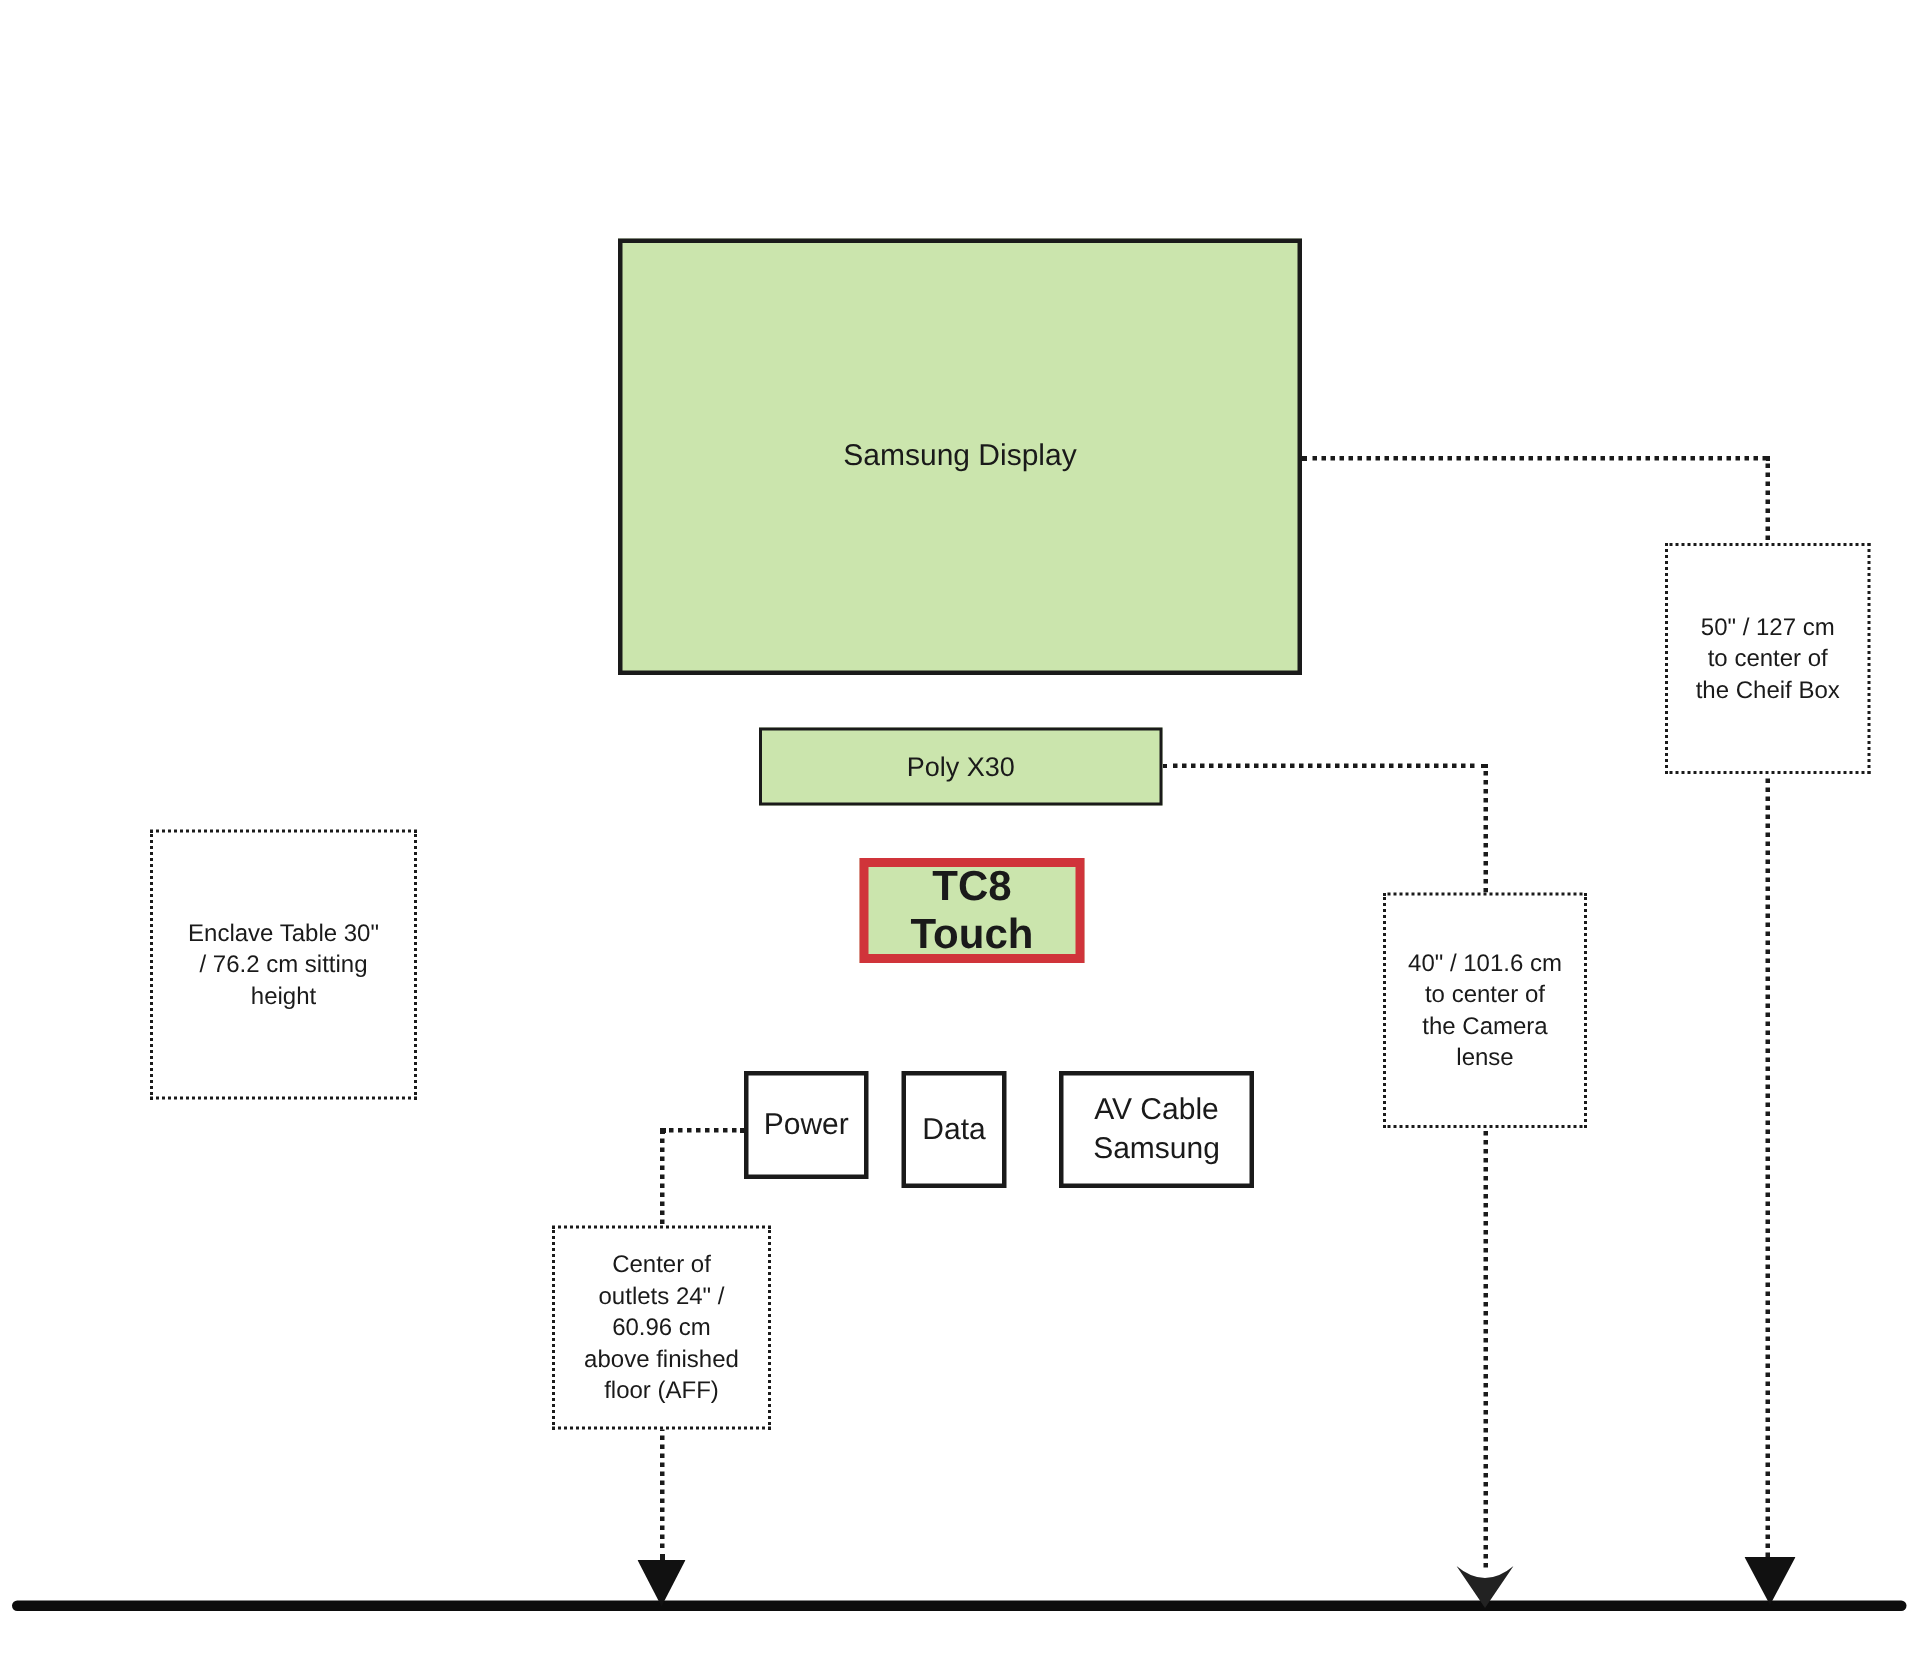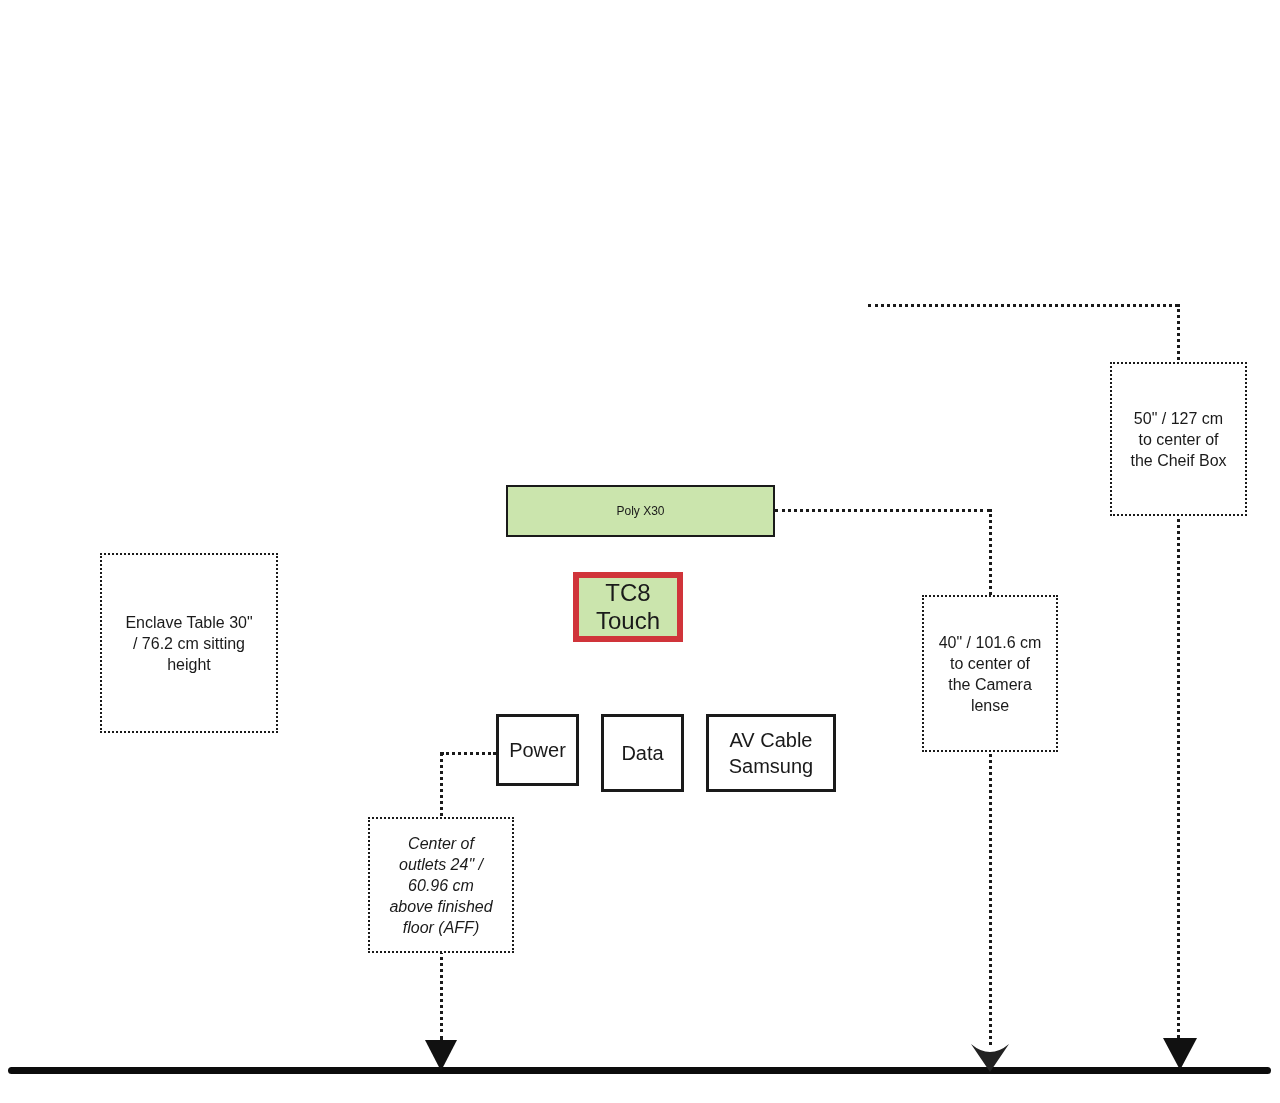--- a/index.html
+++ b/index.html
@@ -36,34 +36,34 @@
     position:absolute;z-index:2;
     display:flex;align-items:center;justify-content:center;
     text-align:center;background:#ffffff;
   }
   .node .lbl{white-space:pre-line;}
   .green{background:var(--node-fill);border:3px solid var(--node-border);}
   .solid{background:#ffffff;border:3px solid var(--node-border);}
   .dotted{background:#ffffff;border:2px dotted var(--node-border);font-size:16px;line-height:21px;}
 
   .samsung{left:412px;top:159px;width:456px;height:291px;font-size:20px;}
-  .poly{left:506px;top:485px;width:269px;height:52px;border-width:2px;font-size:12px;}
+  .poly{left:506px;top:485px;width:269px;height:52px;border-width:2px;font-size:18px;}
   .tc8{
-    left:573px;top:572px;width:110px;height:70px;
+    left:573px;top:572px;width:150px;height:70px;
     background:var(--node-fill);
     border:6px solid var(--highlight-border);
-    font-size:24px;white-space:nowrap;overflow:visible;
+    font-size:28px;white-space:nowrap;overflow:visible;font-weight:bold;
   }
   .power{left:496px;top:714px;width:83px;height:72px;font-size:20px;}
-  .data{left:601px;top:714px;width:83px;height:78px;font-size:20px;}
+  .data{left:601px;top:714px;width:70px;height:78px;font-size:20px;}
   .av{left:706px;top:714px;width:130px;height:78px;font-size:20px;line-height:26px;}
   .enclave{left:100px;top:553px;width:178px;height:180px;}
   .chief{left:1110px;top:362px;width:137px;height:154px;}
   .camera{left:922px;top:595px;width:136px;height:157px;}
-  .outlets{left:368px;top:817px;width:146px;height:136px;font-style:italic;}
+  .outlets{left:368px;top:817px;width:146px;height:136px;}
 
   
   .arrow{position:absolute;z-index:3;}
   .arrow-1{left:425px;top:1040px;}
   .arrow-2{left:971px;top:1044px;}
   .arrow-3{left:1163px;top:1038px;}
   .floor{
     position:absolute;z-index:2;
     left:8px;top:1067px;width:1263px;height:7px;
     background:var(--floor);border-radius:4px;
@@ -74,20 +74,23 @@
 
 <div class="canvas">
 
   <div class="hline samsung-line-h"></div>
   <div class="vline samsung-line-v"></div>
   <div class="hline poly-line-h"></div>
   <div class="vline poly-line-v"></div>
   <div class="hline power-line-h"></div>
   <div class="vline power-line-v"></div>
 
+  <div class="node green samsung">
+    <span class="lbl">Samsung Display</span>
+  </div>
 
   <div class="node green poly">
     <span class="lbl">Poly X30</span>
   </div>
 
   <div class="node tc8">
     <span class="lbl">TC8 Touch</span>
   </div>
 
   <div class="node solid power">

